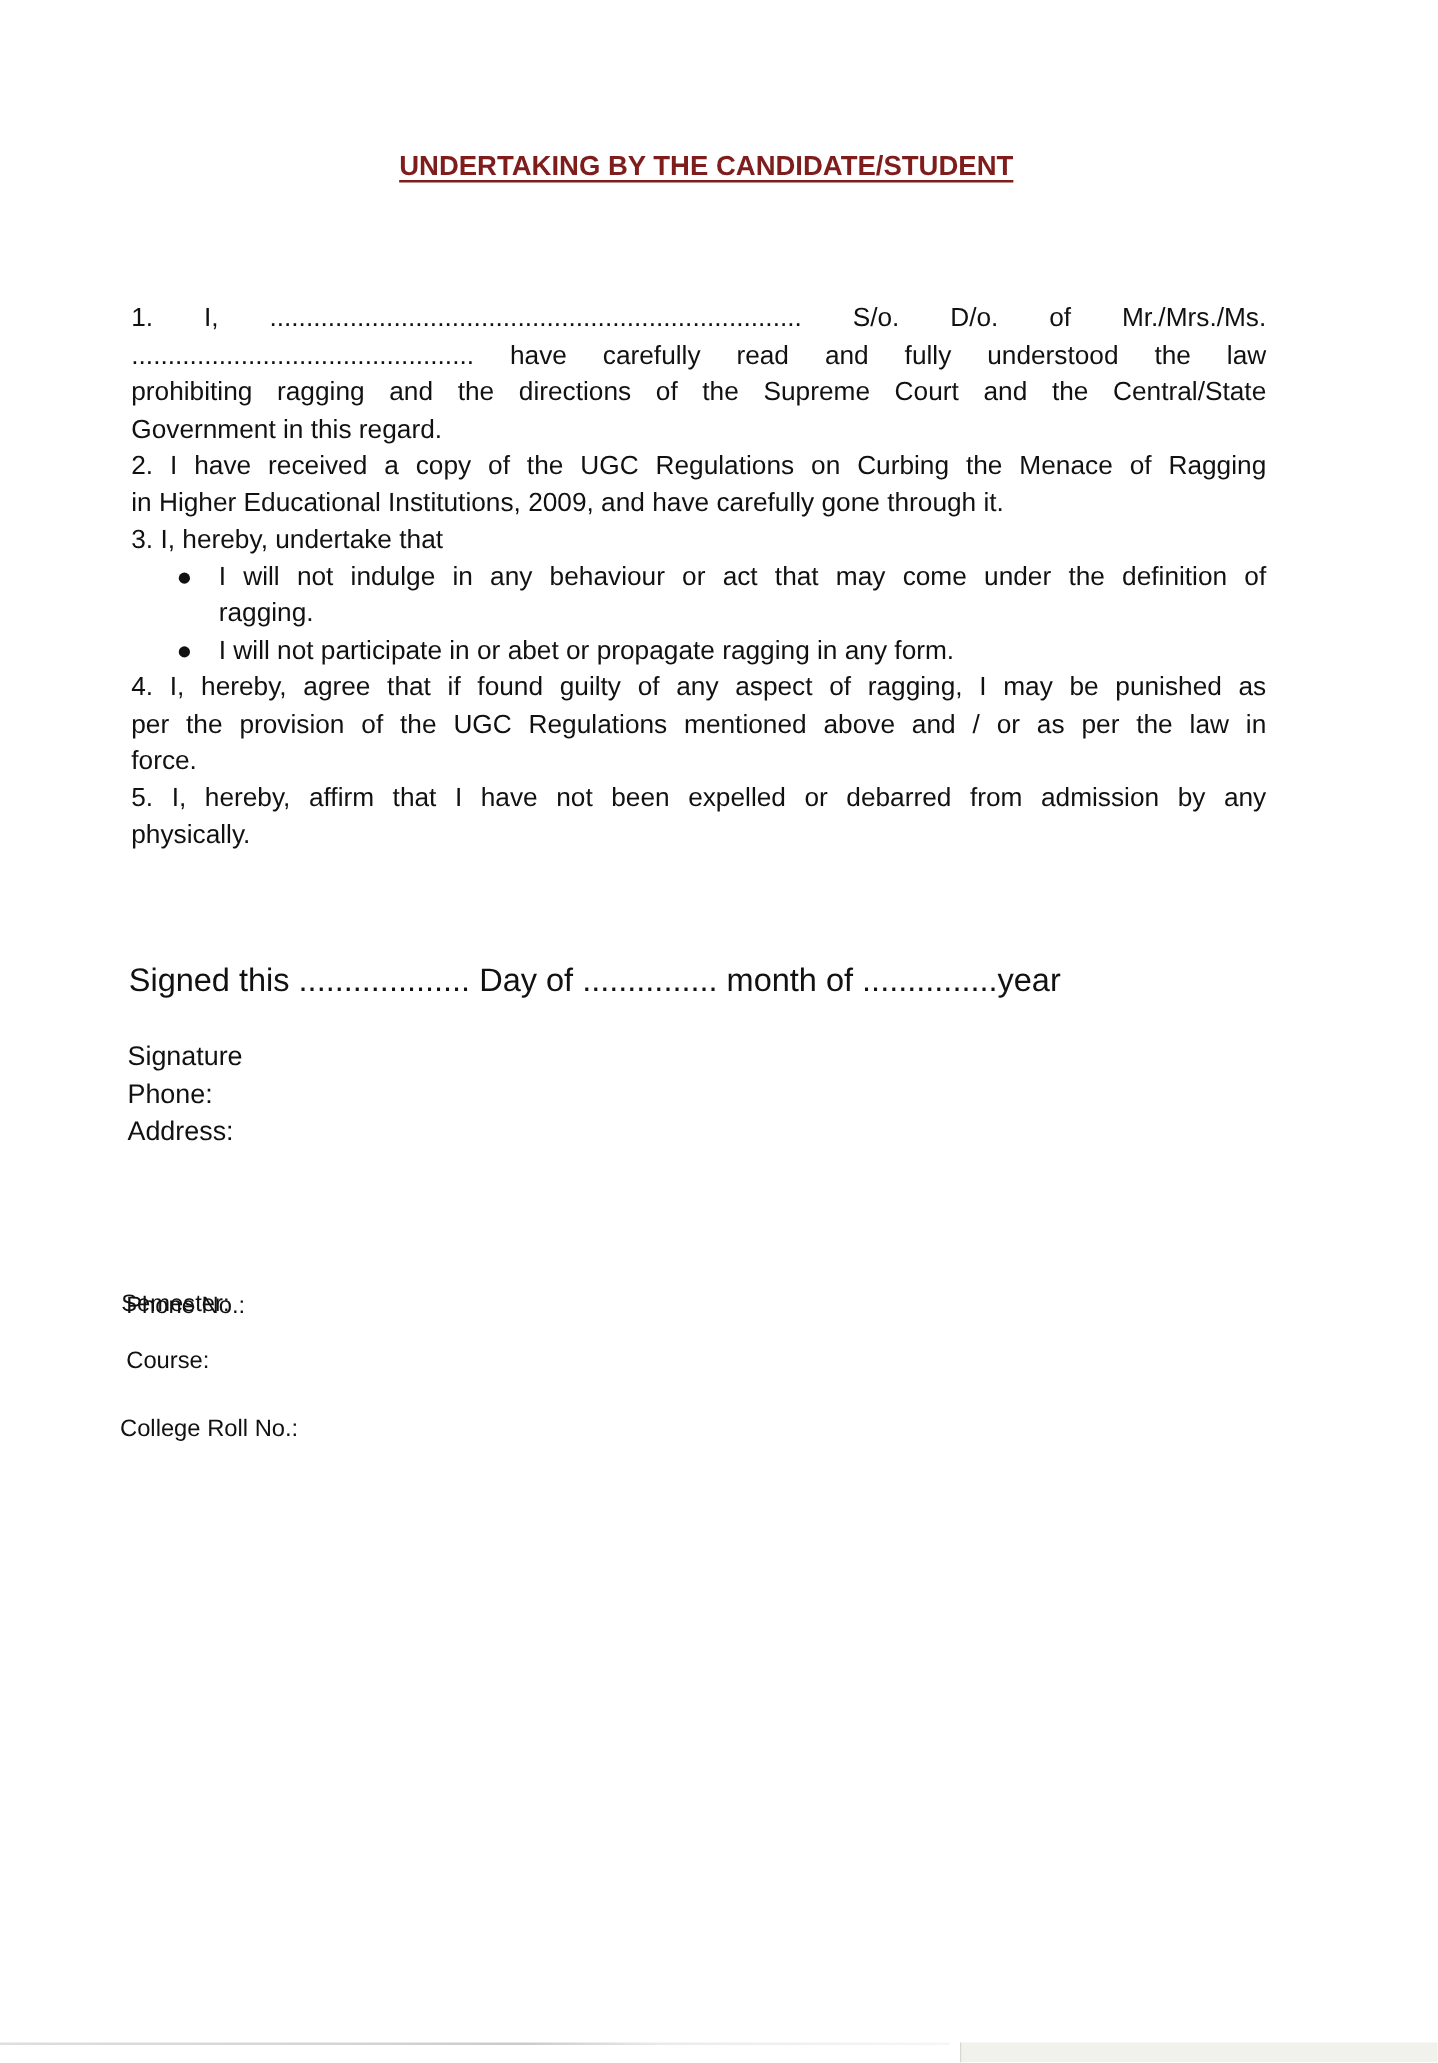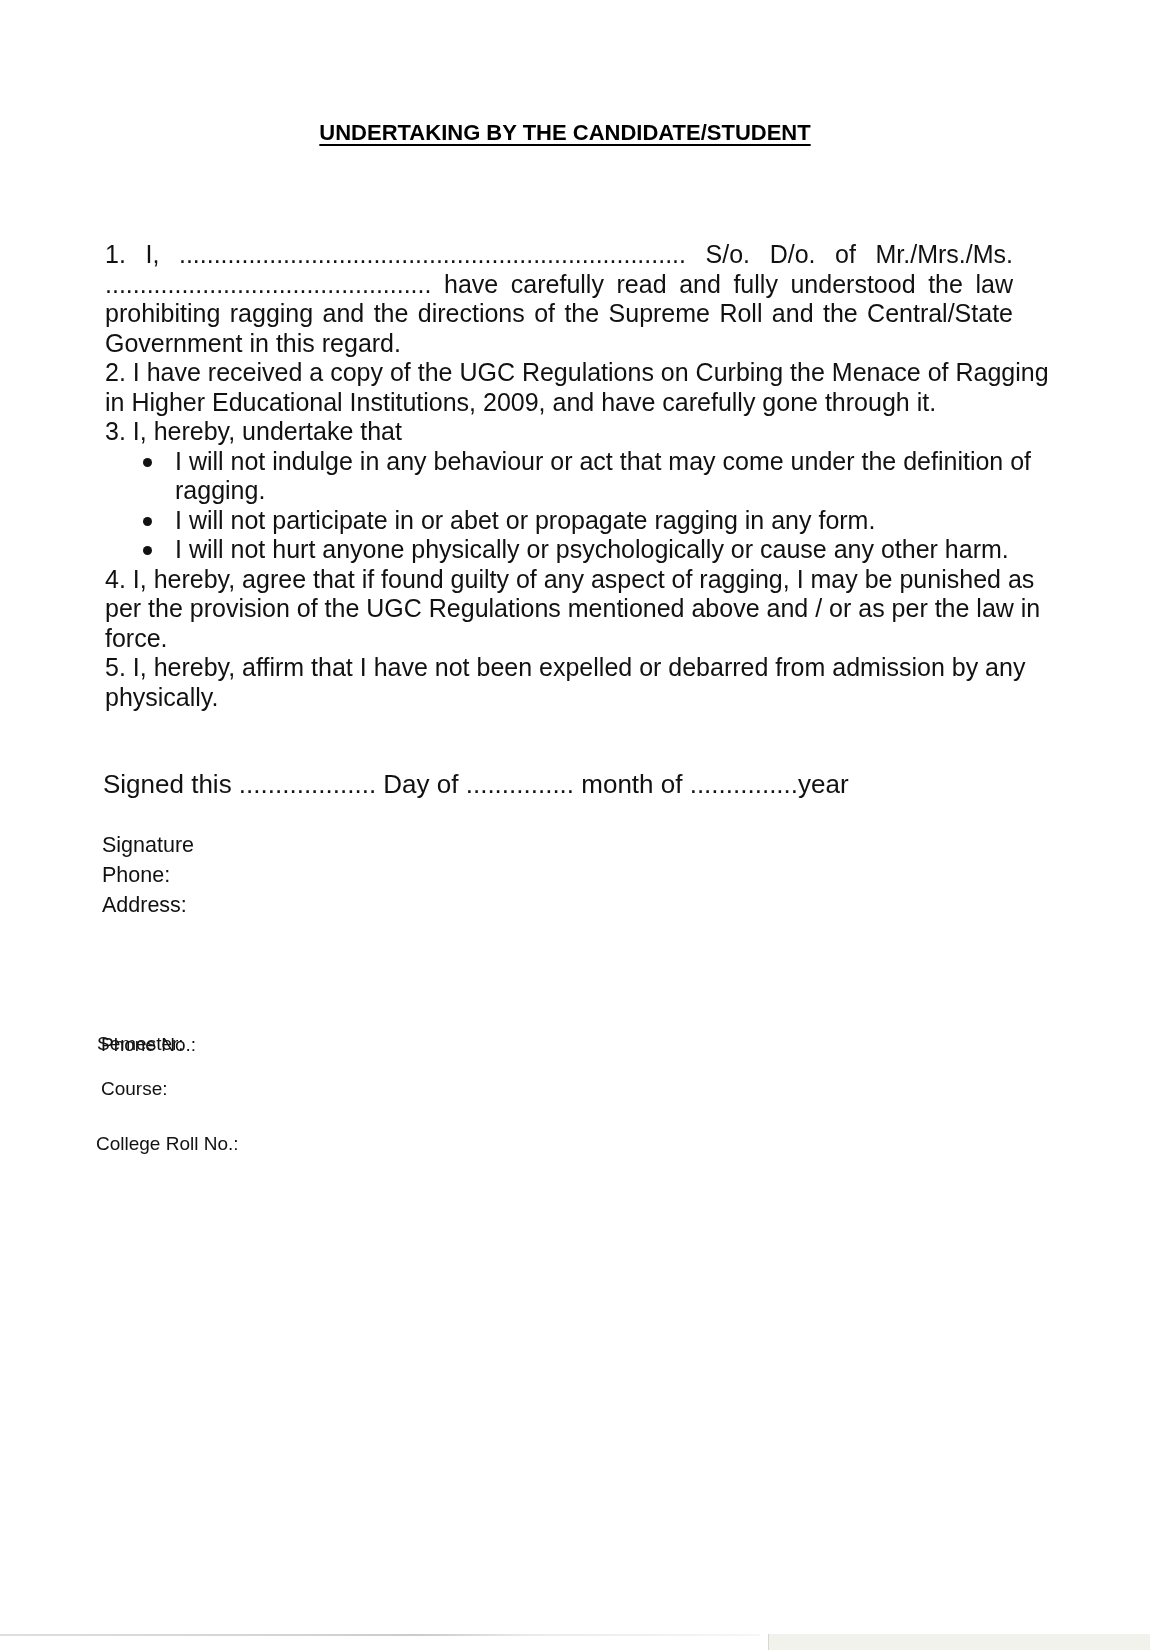--- a/index.html
+++ b/index.html
@@ -27,28 +27,28 @@
       left: 0;
       width: 1130px;
       top: 120px;
       text-align: center;
       font-weight: bold;
       font-size: 22px;
       text-decoration: underline;
       text-decoration-thickness: 2px;
       text-underline-offset: 4px;
       letter-spacing: 0px;
-      color: #000000;
+      color: #7f1d1d;
     }
     .body {
       position: absolute;
       left: 105px;
       width: 908px;
       top: 240px;
-      font-size: 25px;
+      font-size: 21px;
       line-height: 29.5px;
       text-align: justify;
     }
     .para { margin: 0; }
     .line { display: block; text-align: justify; text-align-last: justify; white-space: nowrap; }
     .line.last { text-align-last: left; }
     .bullets {
       list-style: none;
       margin: 0;
       padding: 0;
@@ -113,44 +113,40 @@
 
 <div class="page">
 
   <div class="title">UNDERTAKING BY THE CANDIDATE/STUDENT</div>
 
   <div class="body">
 
     <div class="para">
       <span class="line">1. I, ......................................................................... S/o. D/o. of Mr./Mrs./Ms.</span>
       <span class="line">............................................... have carefully read and fully understood the law</span>
-      <span class="line">prohibiting ragging and the directions of the Supreme Roll and the Central/State</span>
+      <span class="line">prohibiting ragging and the directions of the Supreme Court and the Central/State</span>
       <span class="line last">Government in this regard.</span>
     </div>
 
     <div class="para">
       <span class="line">2. I have received a copy of the UGC Regulations on Curbing the Menace of Ragging</span>
       <span class="line last">in Higher Educational Institutions, 2009, and have carefully gone through it.</span>
     </div>
 
     <div class="para">
       <span class="line last">3. I, hereby, undertake that</span>
       <ul class="bullets">
         <li>
           <span class="dot"></span>
           <span class="line">I will not indulge in any behaviour or act that may come under the definition of</span>
           <span class="line last">ragging.</span>
         </li>
         <li>
           <span class="dot"></span>
           <span class="line last">I will not participate in or abet or propagate ragging in any form.</span>
-        </li>
-        <li>
-          <span class="dot"></span>
-          <span class="line last">I will not hurt anyone physically or psychologically or cause any other harm.</span>
         </li>
       </ul>
     </div>
 
     <div class="para">
       <span class="line">4. I, hereby, agree that if found guilty of any aspect of ragging, I may be punished as</span>
       <span class="line">per the provision of the UGC Regulations mentioned above and / or as per the law in</span>
       <span class="line last">force.</span>
     </div>
 

